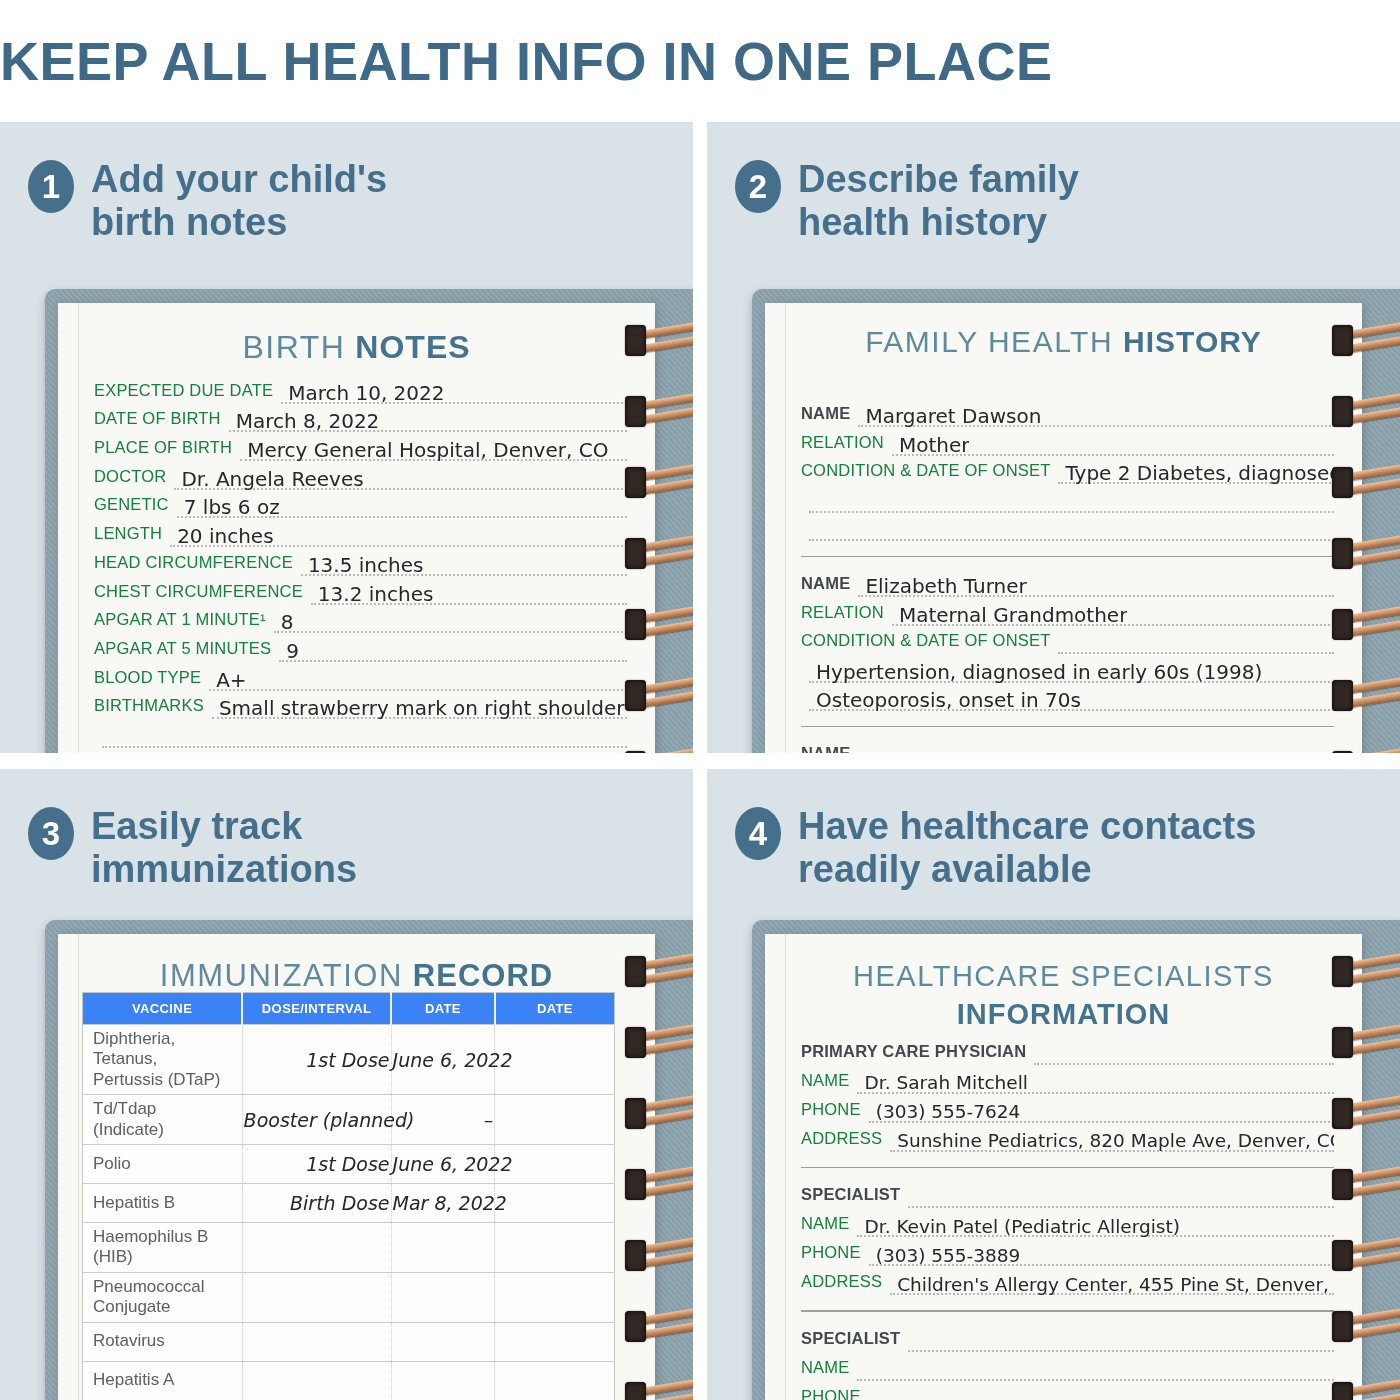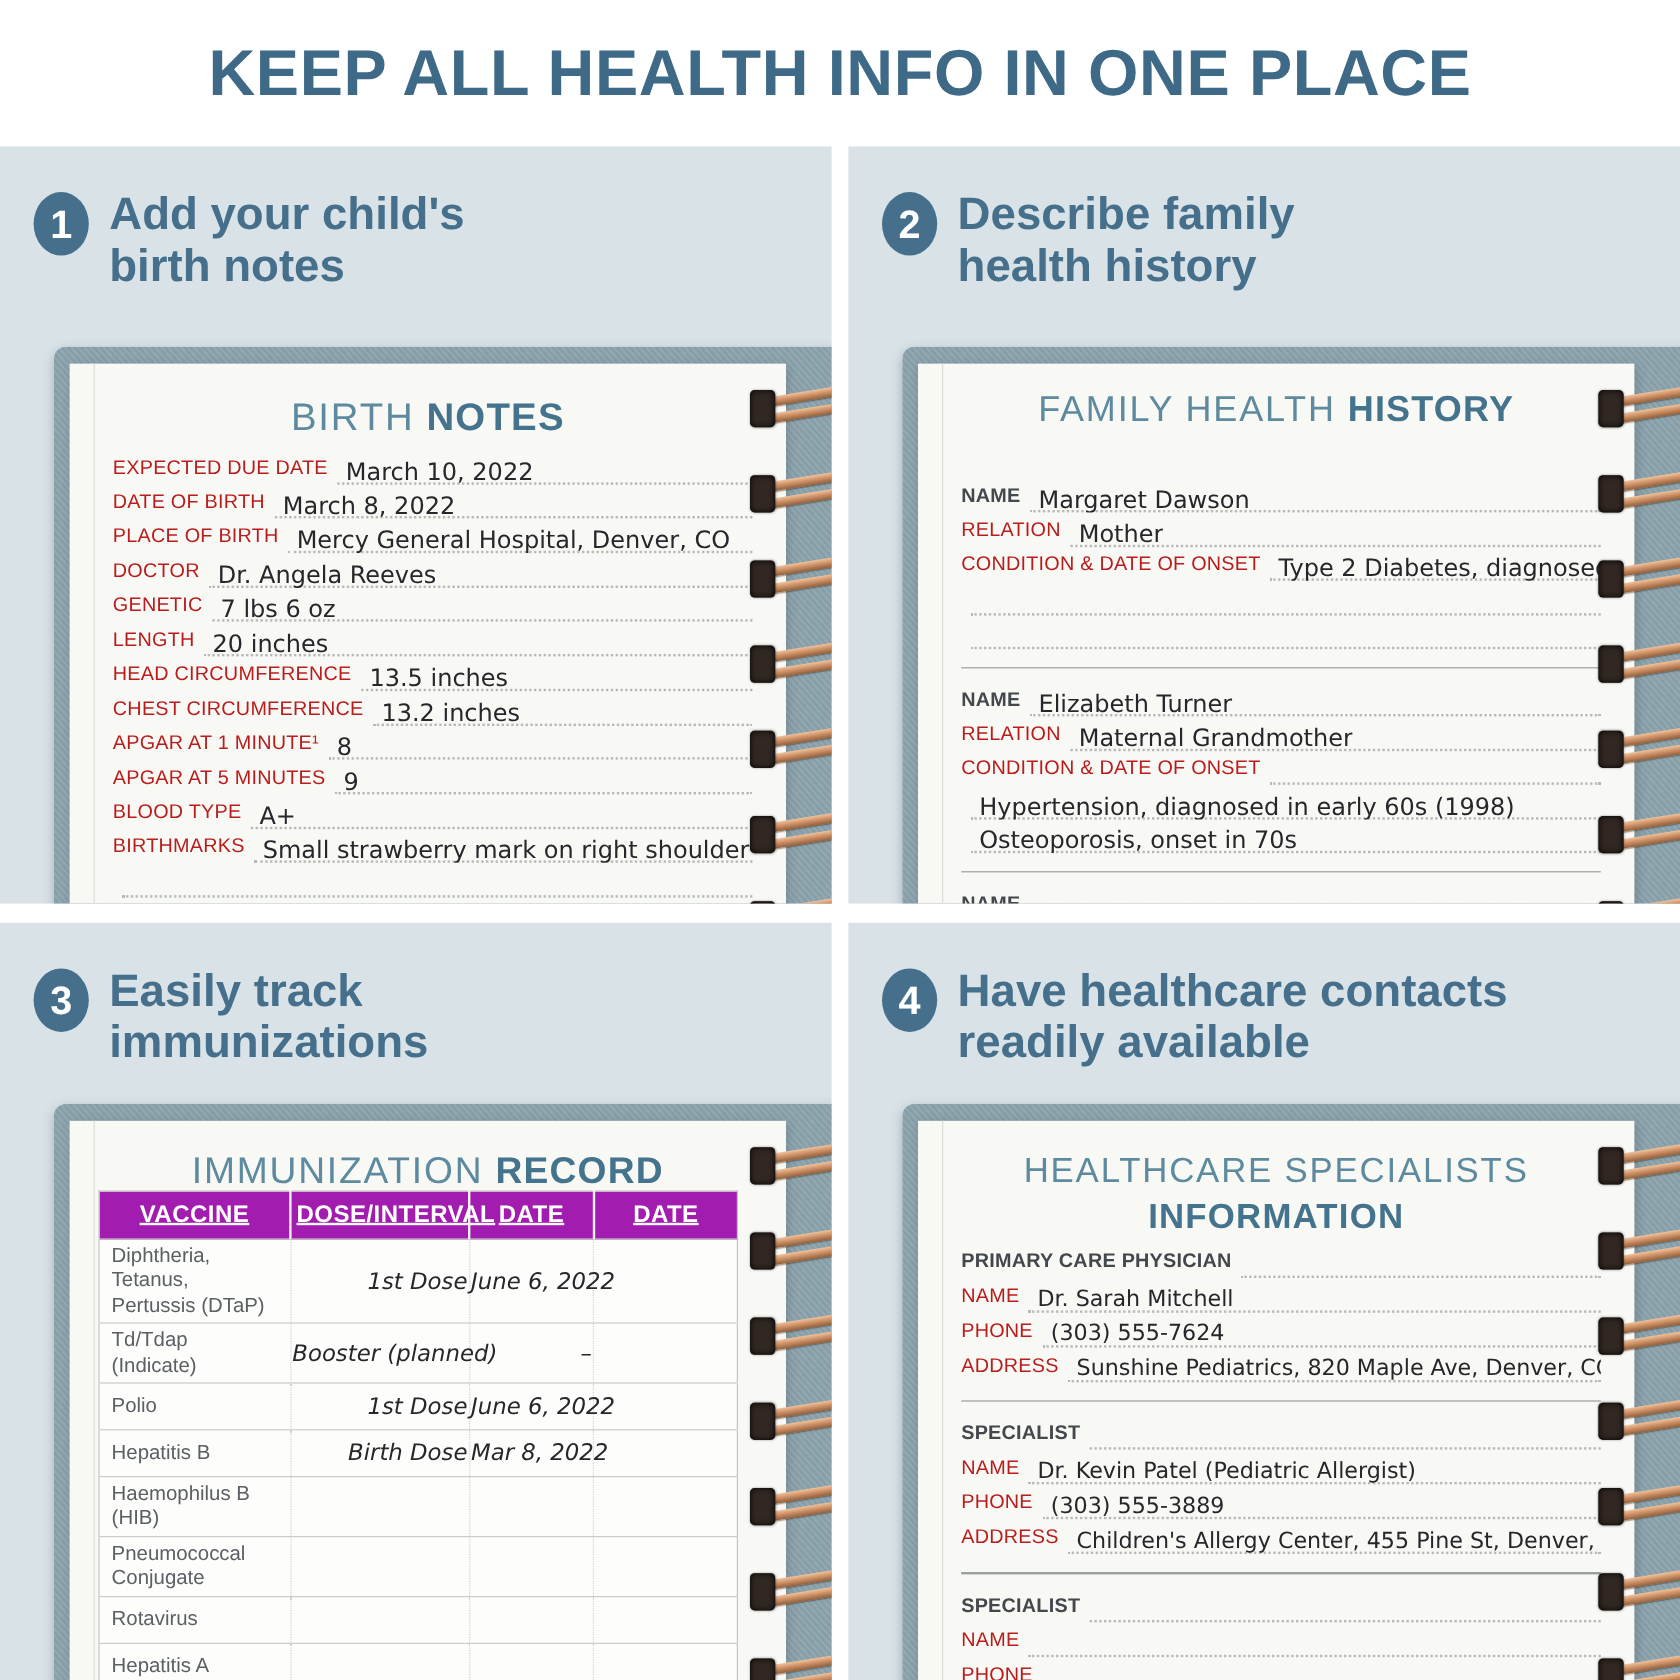--- a/index.html
+++ b/index.html
@@ -1,20 +1,20 @@
 <!DOCTYPE html>
 <html><head>
 <meta charset="utf-8">
 <style>
   html,body{margin:0;padding:0;}
   body{width:1400px;height:1400px;background:#ffffff;font-family:"Liberation Sans",sans-serif;overflow:hidden;}
   .canvas{position:relative;width:1400px;height:1400px;}
 
   
-  .main-header{height:122px;display:flex;align-items:center;justify-content:center;background:#fff;}
+  .main-header{height:122px;display:flex;align-items:center;justify-content:flex-start;background:#fff;}
   .main-title{margin:0;font-size:54px;font-weight:700;color:#3e6a87;letter-spacing:.5px;white-space:nowrap;}
 
   
   .grid{display:grid;grid-template-columns:693px 693px;grid-template-rows:631px 631px;gap:16px 14px;background:#fff;}
   .quad{position:relative;background:#d9e3e7;overflow:hidden;}
 
   
   .feature-head{position:absolute;top:36px;left:28px;display:flex;gap:17px;align-items:flex-start;z-index:3;}
   .num{width:46px;height:53px;border-radius:50%;background:#456f8b;color:#fff;font-size:33px;font-weight:700;display:flex;align-items:center;justify-content:center;flex:0 0 auto;margin-top:2px;}
   .ftitle{font-size:38px;font-weight:700;color:#456f8b;line-height:1.14;}
@@ -51,31 +51,31 @@
   .subtitle{margin:9px 12px 0;text-align:center;font-size:19px;font-weight:700;color:#3f4449;letter-spacing:.3px;white-space:nowrap;}
 
   
   .fields{position:absolute;left:36px;right:28px;}
   #birth-fields{top:72px;}
   #family-rows{top:96px;}
   #spec-rows{top:102px;}
   .frow{display:flex;align-items:flex-end;height:28.7px;}
   #family-rows .frow{height:28.4px;}
   #spec-rows .frow{height:28.9px;}
-  .lbl{font-size:16.5px;color:#b91c1c;letter-spacing:.2px;white-space:nowrap;padding-bottom:4px;}
+  .lbl{font-size:16.5px;color:#15803d;letter-spacing:.2px;white-space:nowrap;padding-bottom:4px;}
   .lbl.b{font-weight:700;color:#43484d;}
   .vwrap{flex:1;margin-left:8px;border-bottom:2px dotted #b7bbb6;height:100%;display:flex;align-items:flex-end;min-width:0;}
   .val{font-family:"DejaVu Sans",sans-serif;font-size:20px;color:#26262b;padding-left:7px;white-space:nowrap;line-height:1.1;transform:translateY(2px);overflow:hidden;}
   #q4 .val{font-size:18.5px;}
   .divider{height:28px;position:relative;}
   .divider::after{content:"";position:absolute;left:0;right:0;top:15px;height:1.5px;background:#9aa0a0;}
 
   
   .imm-table{position:absolute;left:24px;right:40px;top:58px;border-collapse:collapse;table-layout:fixed;width:calc(100% - 64px);background:#fdfdfb;border:1px solid #c2c5c2;}
-  .imm-table th{background:#a21caf;color:#fff;font-size:20px;font-weight:700;letter-spacing:.4px;padding:8px 4px;border-right:2px solid #eef2f2;white-space:nowrap;text-decoration:underline;}
+  .imm-table th{background:#3b82f6;color:#fff;font-size:13px;font-weight:700;letter-spacing:.4px;padding:8px 4px;border-right:2px solid #eef2f2;white-space:nowrap;}
   .imm-table th:last-child{border-right:none;}
   .imm-table td{border-top:1px solid #c9ccc9;border-left:1px dotted #cfd2cf;height:30px;}
   .imm-table td:first-child{border-left:none;}
   .imm-table td.vac{font-size:17px;color:#5b6065;padding:4px 10px;line-height:1.2;}
   .imm-table td.hw{font-family:"DejaVu Sans",sans-serif;font-style:italic;font-size:19px;color:#26262b;text-align:right;white-space:nowrap;}
 </style>
 </head>
 <body>
 
 <div class="canvas">

